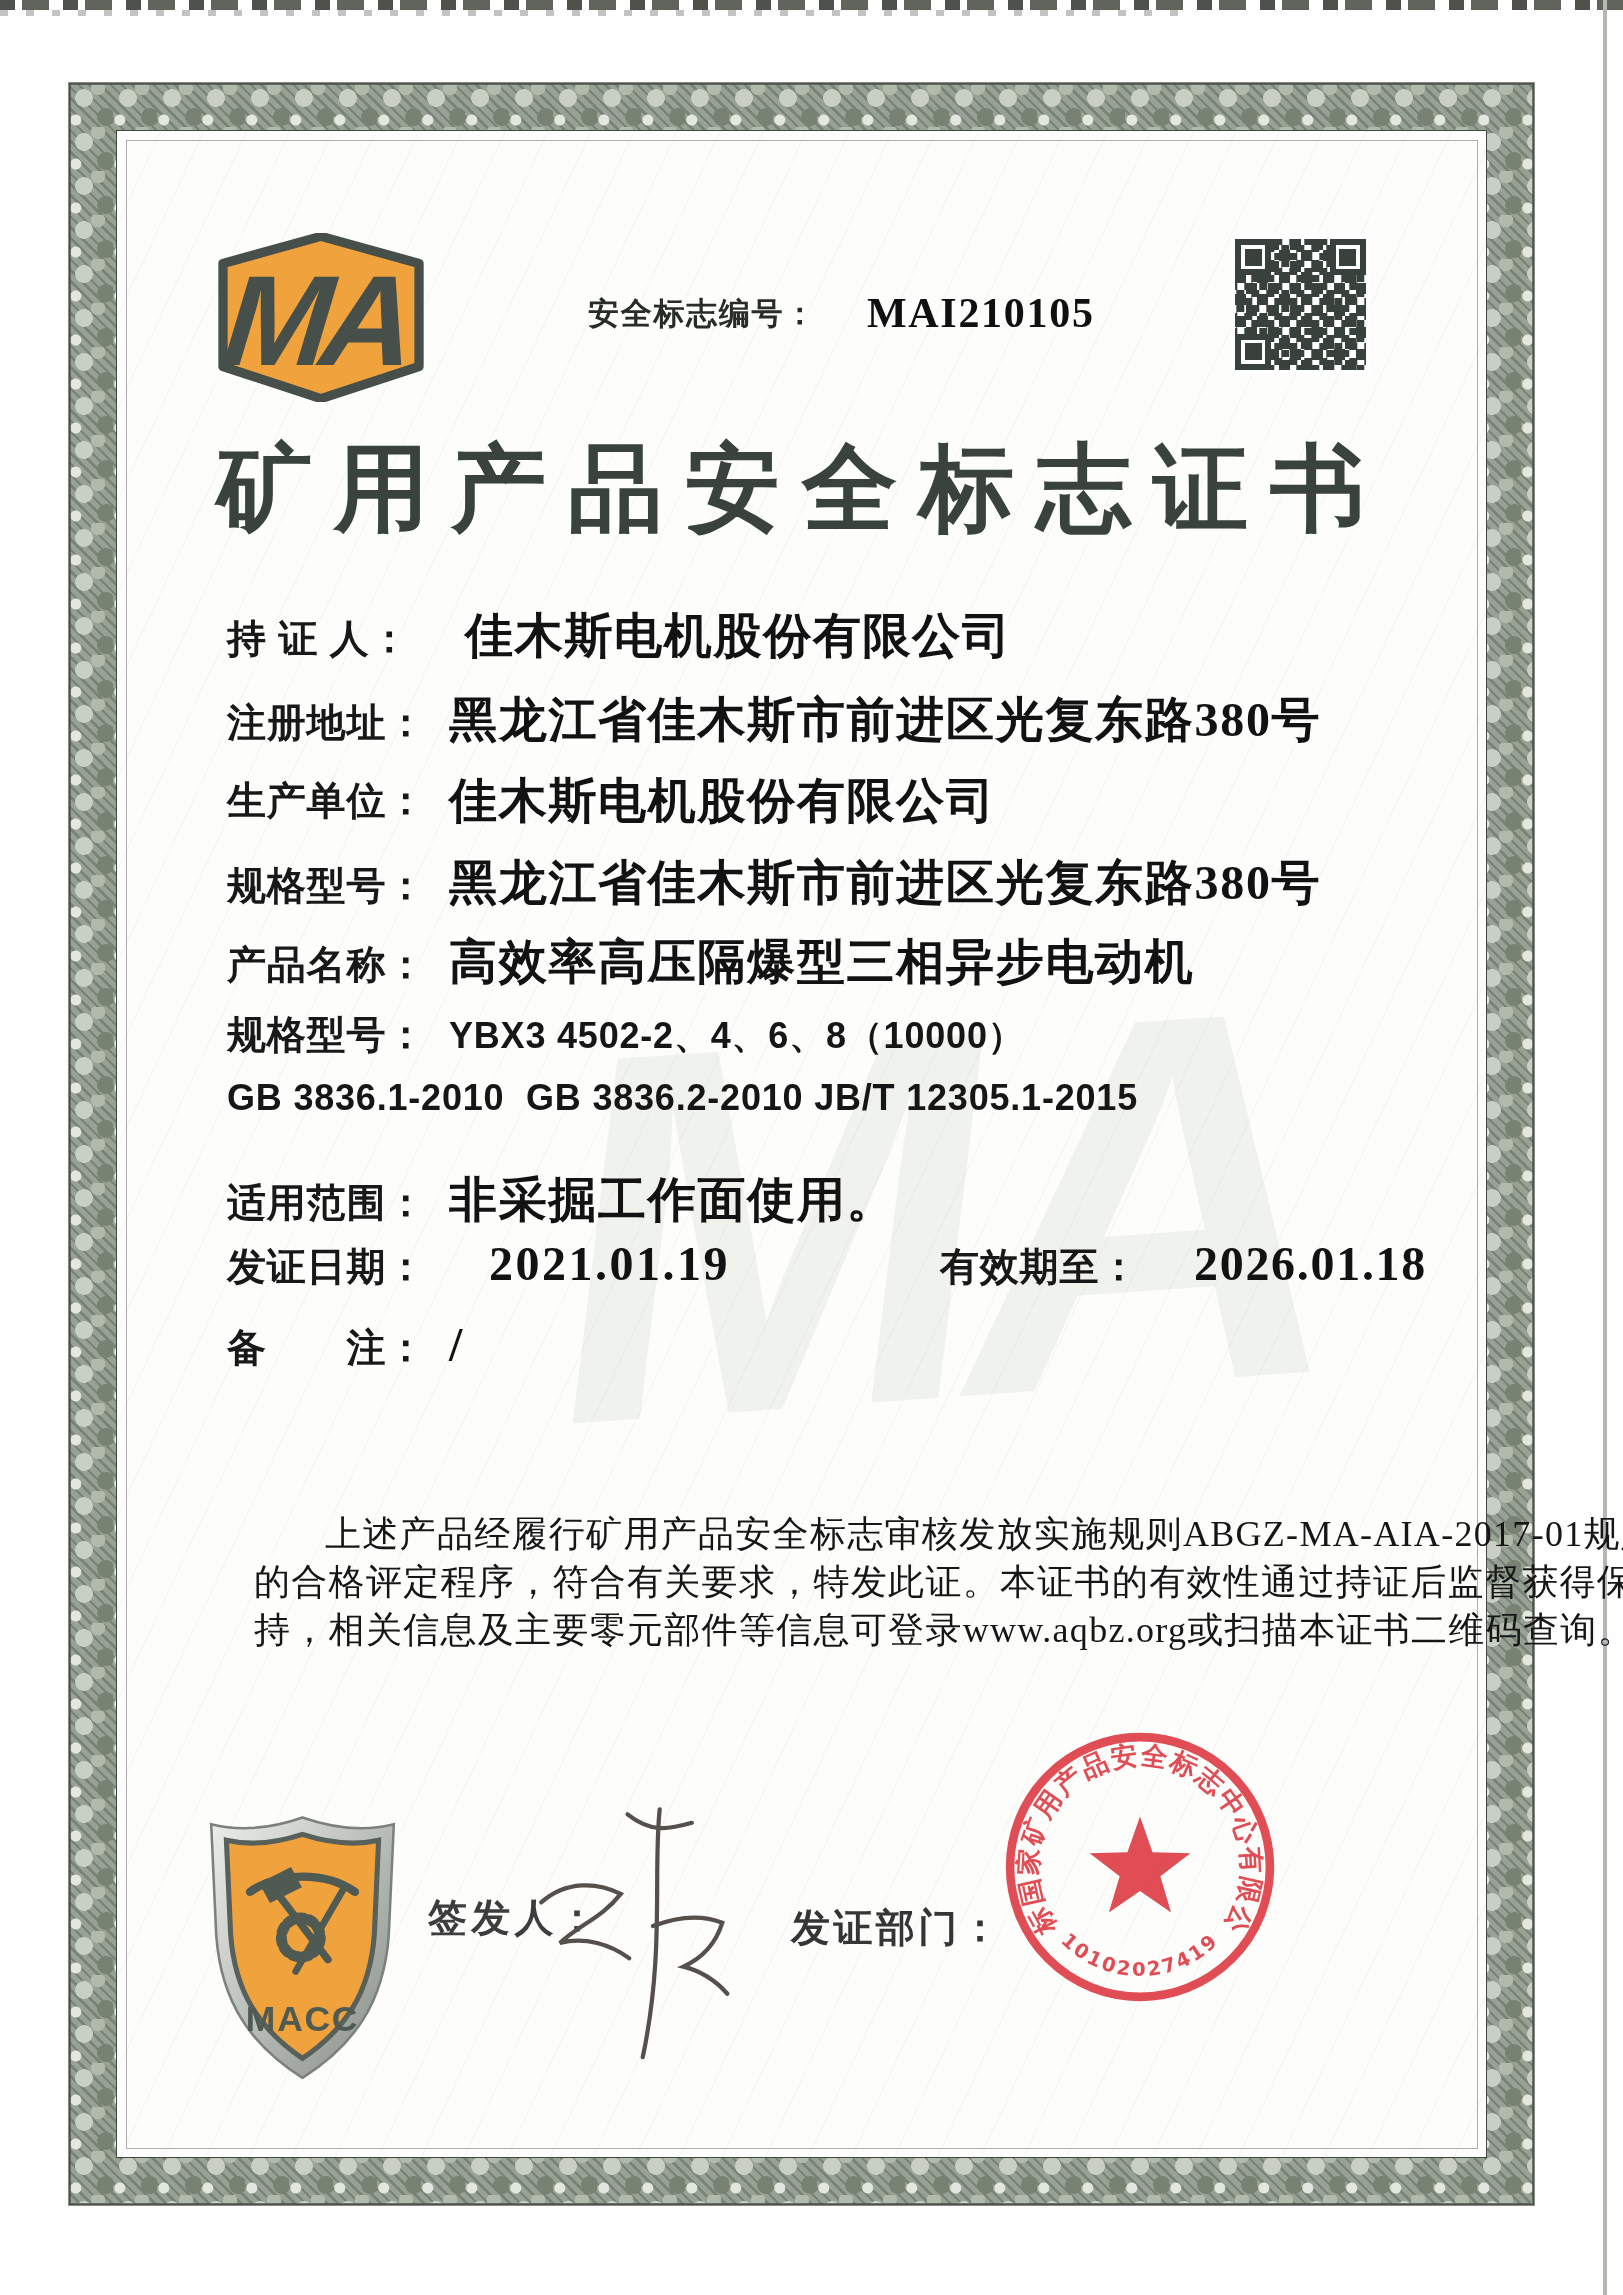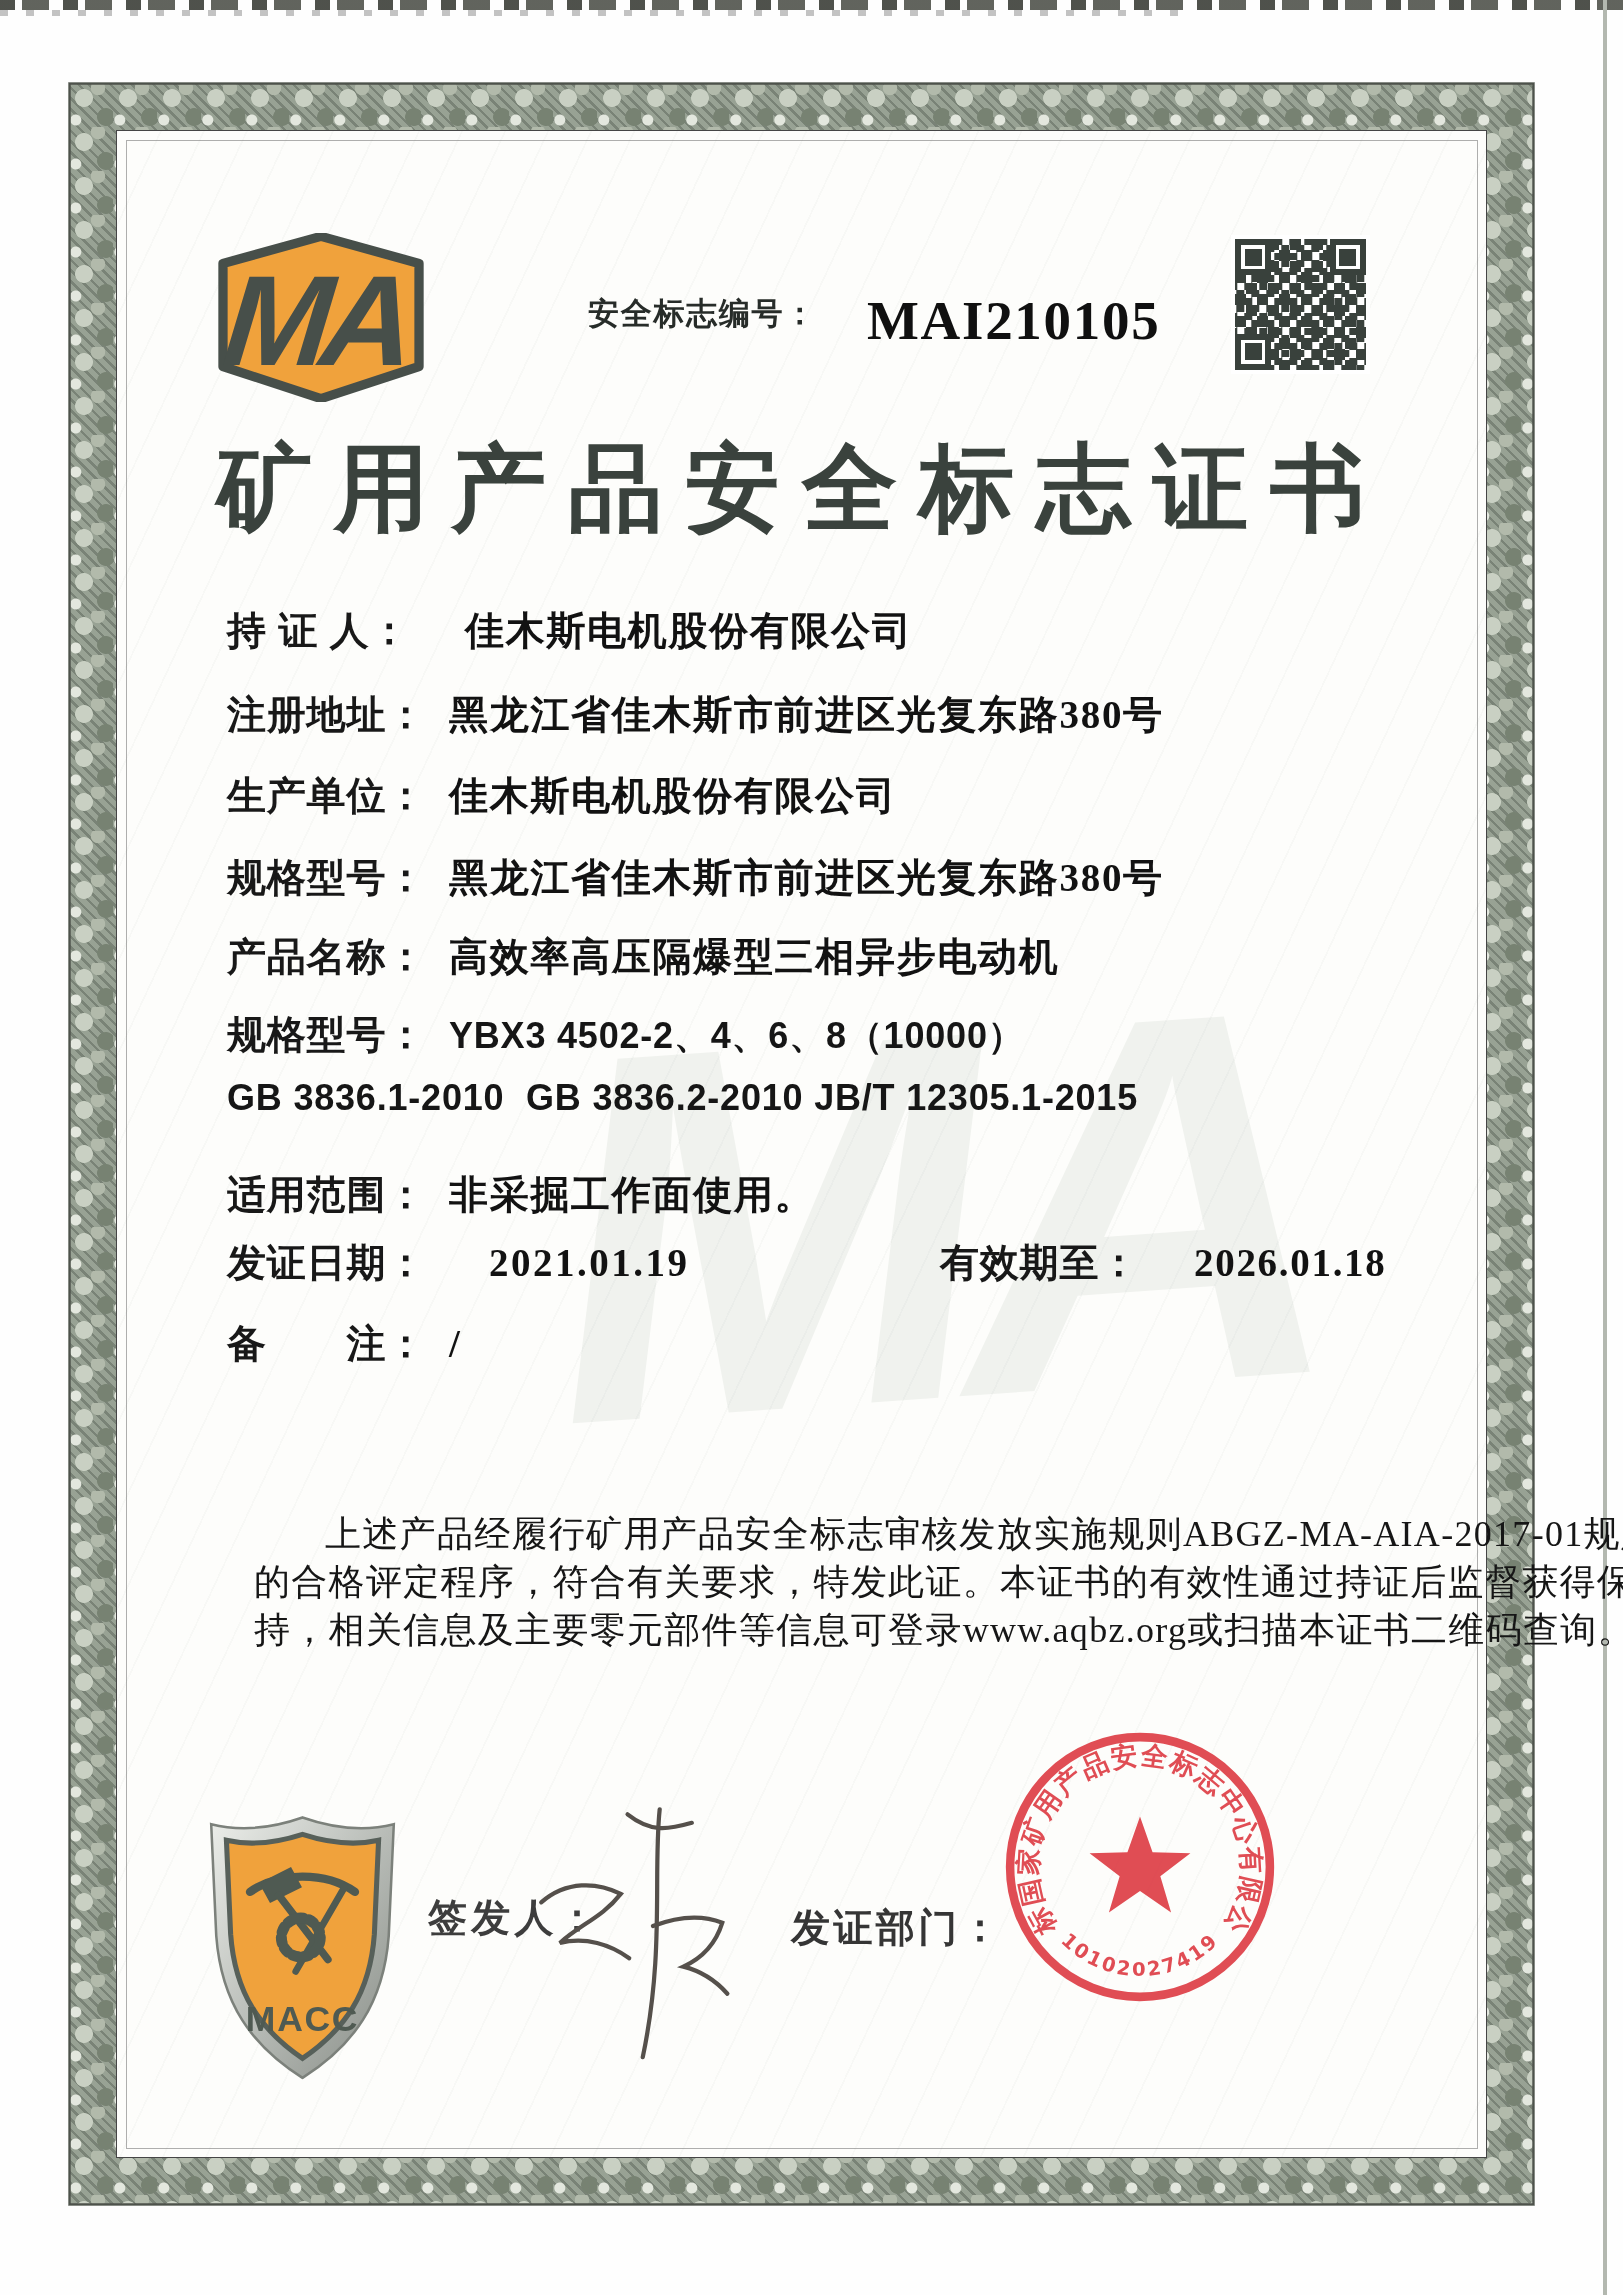--- a/index.html
+++ b/index.html
@@ -29,39 +29,39 @@
   .watermark{position:absolute;left:550px;top:955px;z-index:1;
     font-family:"Liberation Sans","DejaVu Sans",sans-serif;font-weight:700;font-style:italic;
     font-size:524px;line-height:1;letter-spacing:-29px;color:rgba(128,143,130,0.10);
     transform:rotate(-4deg);}
   
   .ma-badge{position:absolute;left:206px;top:233px;width:230px;height:169px;z-index:2;}
   .certno-label{position:absolute;left:588px;top:293px;z-index:2;
     font-family:"Liberation Sans","DejaVu Sans",sans-serif;font-weight:700;font-size:31px;
     letter-spacing:1.7px;color:#272c29;}
   .certno-value{position:absolute;left:867px;top:289px;z-index:2;
-    font-weight:600;font-size:55px;letter-spacing:1.7px;color:#101010;}
+    font-weight:600;font-size:42px;letter-spacing:1.7px;color:#101010;}
   .qr{position:absolute;left:1231px;top:235px;width:139px;height:139px;background:#fff;z-index:2;}
   .qr-mod{position:absolute;inset:4.2px;
     background:
       repeating-conic-gradient(#39413c 0% 25%, transparent 0% 50%) 0 0/22px 22px,
       repeating-conic-gradient(#39413c 0% 25%, #ffffff 0% 50%) 9.3px 6px/15px 15px;}
   .fp{position:absolute;width:36px;height:36px;background:#fff;border:6.8px solid #39413c;box-sizing:border-box;}
   .fp::after{content:"";position:absolute;inset:3.4px;background:#39413c;}
   .fp.tl{left:4.2px;top:4.2px;} .fp.tr{right:4.2px;top:4.2px;} .fp.bl{left:4.2px;bottom:4.2px;}
   
   .title{position:absolute;left:118px;top:426px;width:1368px;z-index:2;text-align:center;
     font-weight:700;font-size:95px;letter-spacing:22px;color:#3a423d;white-space:nowrap;}
   
   .frow{position:absolute;left:227px;z-index:2;display:flex;align-items:baseline;white-space:pre;}
   .flabel{display:inline-block;width:222px;font-family:"Liberation Sans","DejaVu Sans",sans-serif;
     font-weight:700;font-size:39px;color:#181818;letter-spacing:0.8px;}
   .flabel.wide{width:411px;letter-spacing:0;}
   .flabel.mid{width:222px;}
-  .fvalue{font-weight:600;font-size:39px;color:#121212;letter-spacing:1.7px;}
+  .fvalue{font-weight:600;font-size:48px;color:#121212;letter-spacing:1.7px;}
   .fvalue.alnum{font-family:"Liberation Sans","DejaVu Sans",sans-serif;font-weight:700;
     font-size:36px;letter-spacing:0.8px;color:#161616;}
   .fvalue.w1{display:inline-block;width:419px;letter-spacing:2.5px;margin-left:8px;}
   .r1{top:604px;gap:16px;} .r2{top:688px;} .r3{top:769px;align-items:center;} .r4{top:851px;} .r5{top:930px;}
   .r6{top:1008px;} .r7{top:1077px;} .r8{top:1168px;} .r9{top:1236px;gap:32px;} .r10{top:1317px;}
   
   .para{position:absolute;left:254px;top:1510px;width:1167px;z-index:2;color:#161616;}
   .pline{font-size:36px;line-height:48px;letter-spacing:1.3px;white-space:nowrap;font-weight:500;}
   .pline.first{padding-left:71px;}
   

